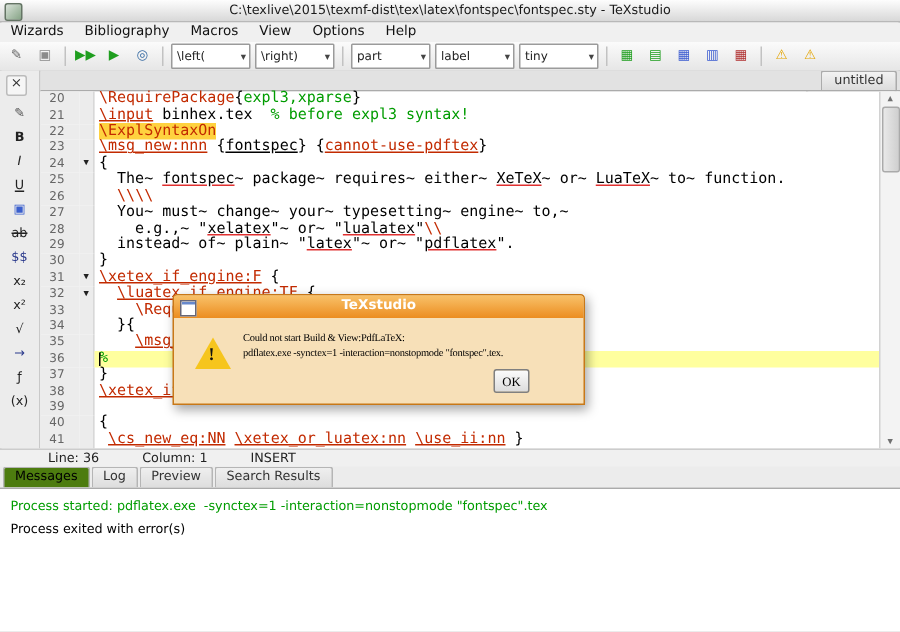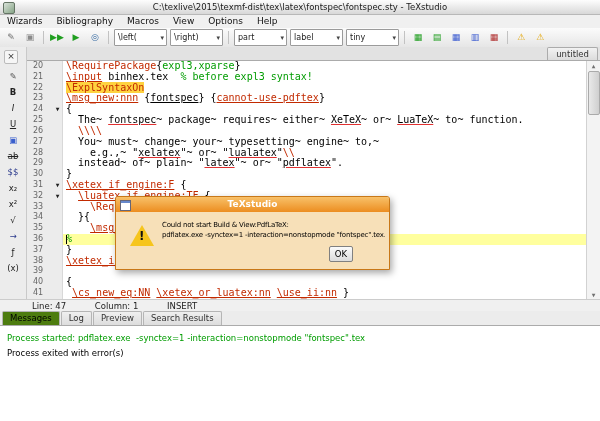--- a/index.html
+++ b/index.html
@@ -98,21 +98,21 @@
 
   
   .dialog{position:absolute;left:115px;top:196px;width:273px;height:72px;
           border:1px solid var(--dialog-border,#c87818);border-radius:3px 3px 0 0;
           box-shadow:2px 3px 7px rgba(0,0,0,.35);z-index:10;background:var(--dialog-body,#f7e0b8);}
   .dtitle{height:15px;background:linear-gradient(var(--dialog-orange-light,#f8c169),var(--dialog-orange,#ec8d20));
           border-radius:2px 2px 0 0;color:#fff;font-size:9px;font-weight:bold;text-align:center;
           line-height:15px;position:relative;}
   .dico{position:absolute;left:4px;top:3px;width:9px;height:9px;background:#fff;
         border:1px solid #667;box-shadow:inset 0 2px 0 #6688cc;}
-  .dbody{position:relative;height:57px;}
+  .dbody{position:relative;height:57px;font-family:Liberation Serif, serif;}
   .dwarn{position:absolute;left:14px;top:13px;width:0;height:0;
          border-left:12px solid transparent;border-right:12px solid transparent;
          border-bottom:21px solid var(--warning-yellow,#f6c51d);}
   .dwarn::after{content:"!";position:absolute;left:-3px;top:4px;font-size:12px;font-weight:bold;color:#111;}
   .dmsg{position:absolute;left:46px;right:4px;top:8px;font-size:7px;line-height:10px;
         letter-spacing:-0.2px;color:#000;white-space:nowrap;overflow:hidden;}
   .dok{position:absolute;left:213px;top:34px;width:24px;height:16px;border:1px solid #808080;
        border-radius:2px;background:linear-gradient(#fbfbfb,#dcdcdc);font-size:8.5px;
        font-family:inherit;color:#000;padding:0;}
 </style>
@@ -331,21 +331,21 @@
         </div>
       </div>
     <div class="vscroll">
       <span class="sarrow up">▲</span>
       <span class="thumb"></span>
       <span class="sarrow down">▼</span>
     </div>
   </div>
 
   <div class="statusbar">
-    <span class="st">Line: 47</span>
+    <span class="st">Line: 36</span>
     <span class="st">Column: 1</span>
     <span class="st">INSERT</span>
   </div>
 
   <div class="bottompanel">
     <div class="btabs">
         <span class="btab active">Messages</span>
         <span class="btab">Log</span>
         <span class="btab">Preview</span>
         <span class="btab">Search Results</span>

